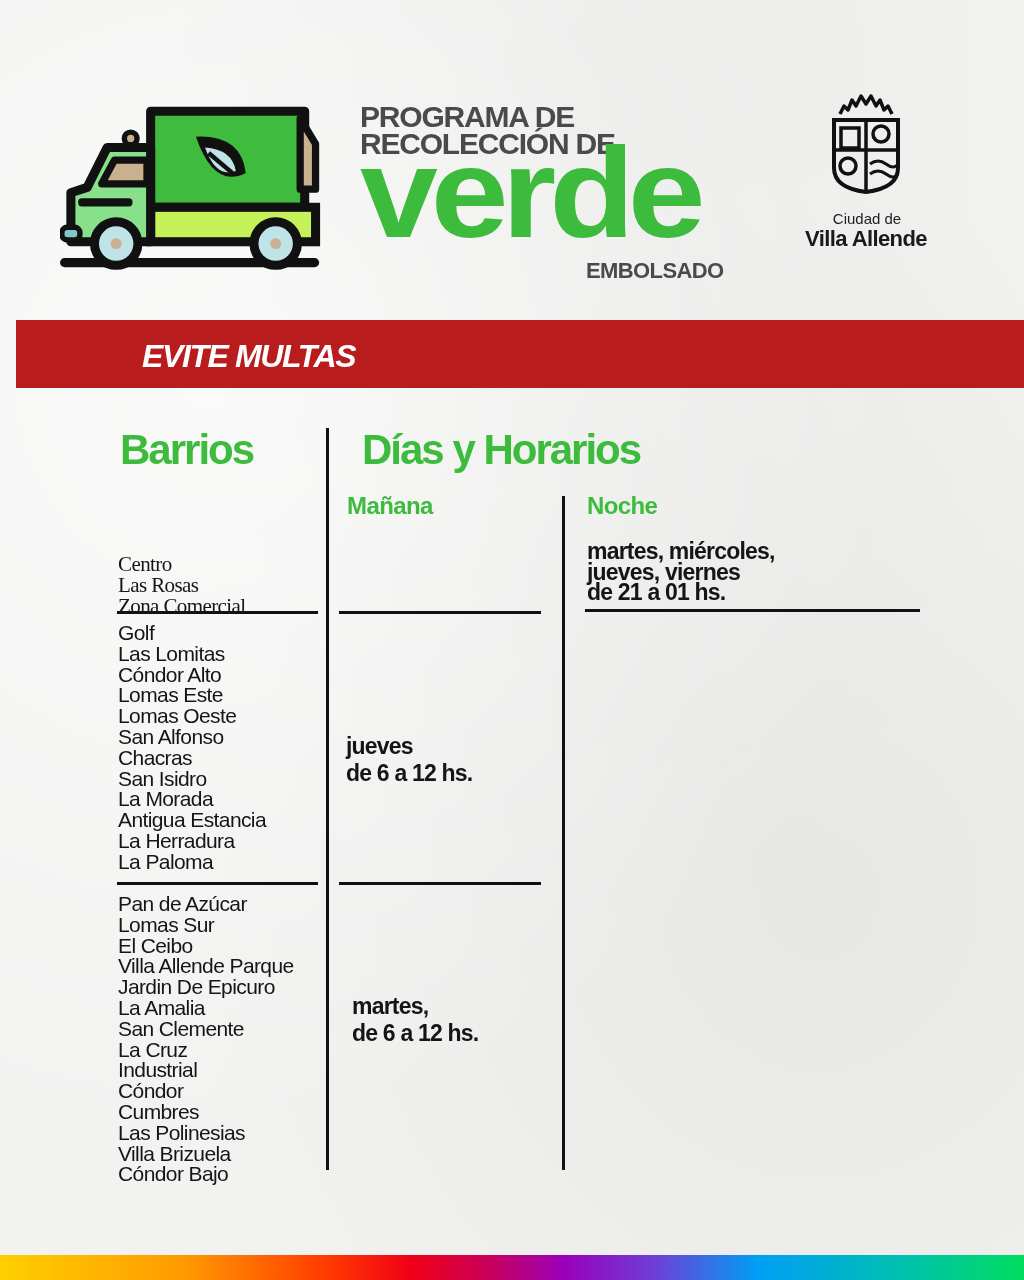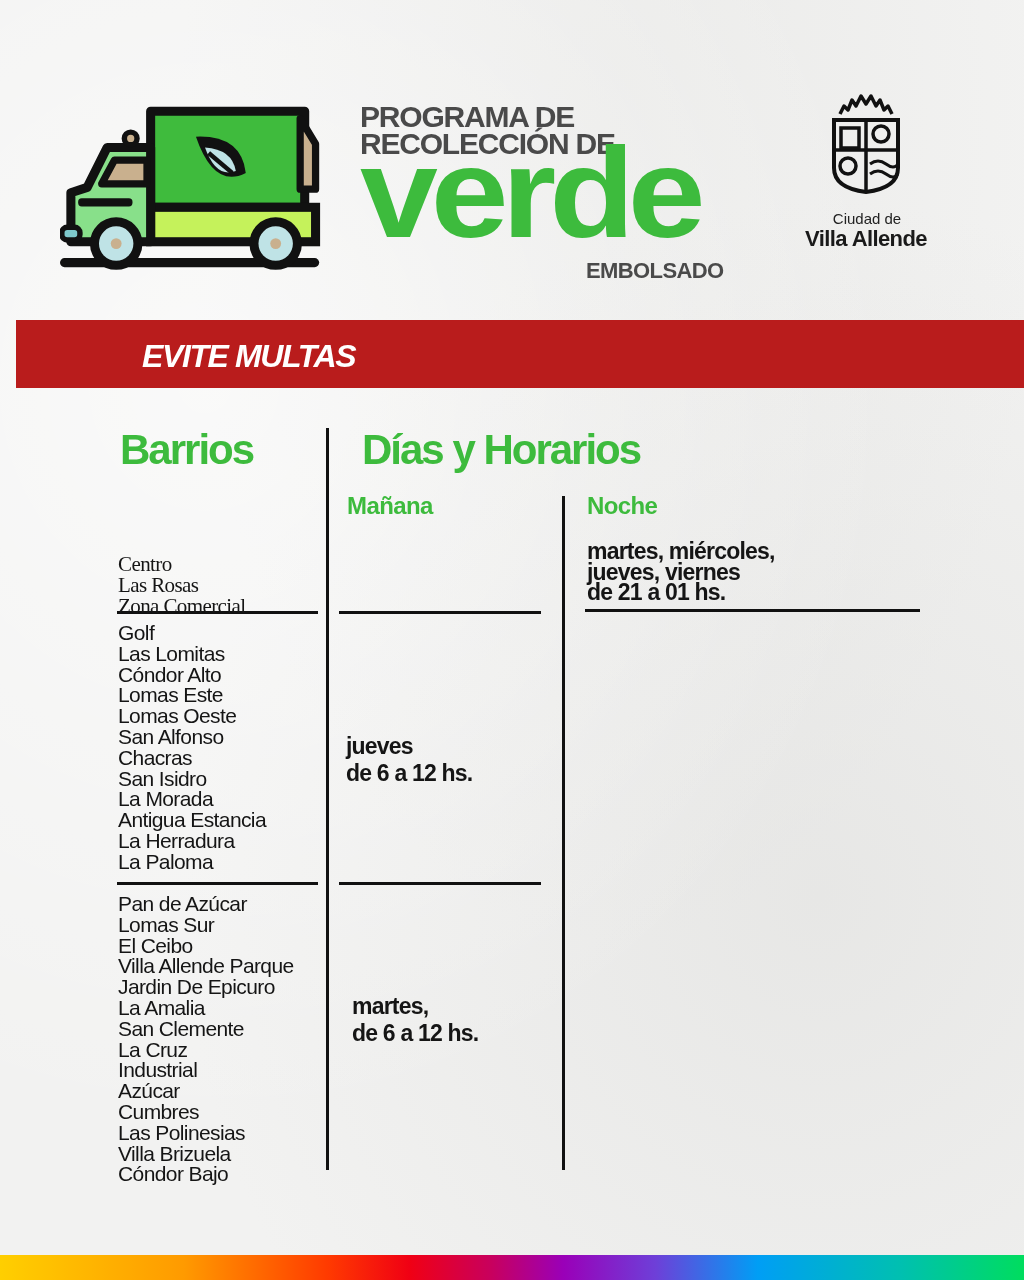--- a/index.html
+++ b/index.html
@@ -171,21 +171,21 @@
 <div class="abs barrio-list g3">
   <div>Pan de Azúcar</div>
   <div>Lomas Sur</div>
   <div>El Ceibo</div>
   <div>Villa Allende Parque</div>
   <div>Jardin De Epicuro</div>
   <div>La Amalia</div>
   <div>San Clemente</div>
   <div>La Cruz</div>
   <div>Industrial</div>
-  <div>Azúcar</div>
+  <div>Cóndor</div>
   <div>Cumbres</div>
   <div>Las Polinesias</div>
   <div>Villa Brizuela</div>
   <div>Cóndor Bajo</div>
 </div>
 <div class="abs sched s-mar">
   <div>martes,</div>
   <div>de 6 a 12 hs.</div>
 </div>
 

